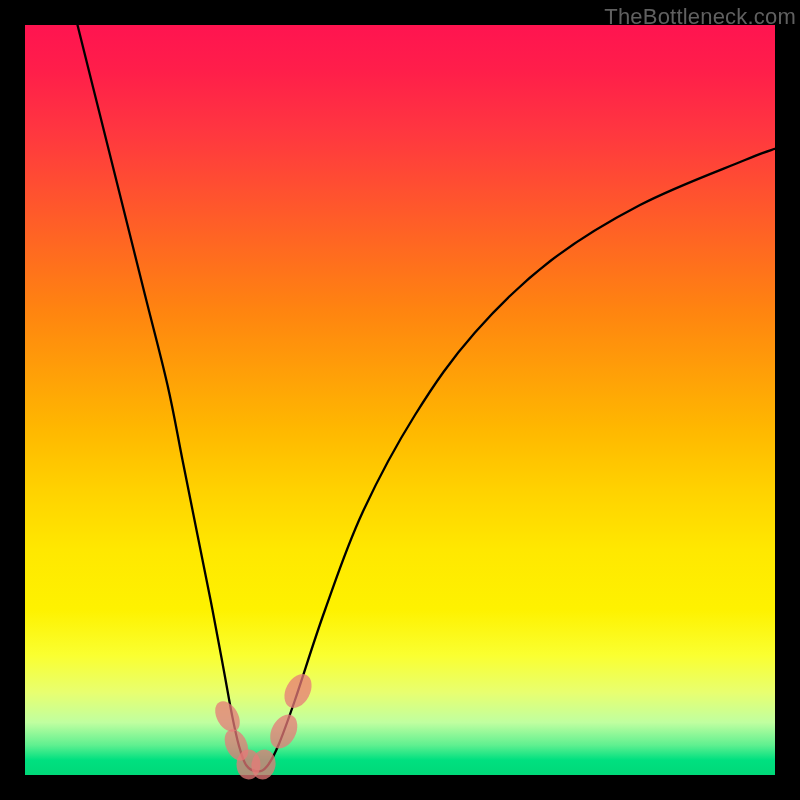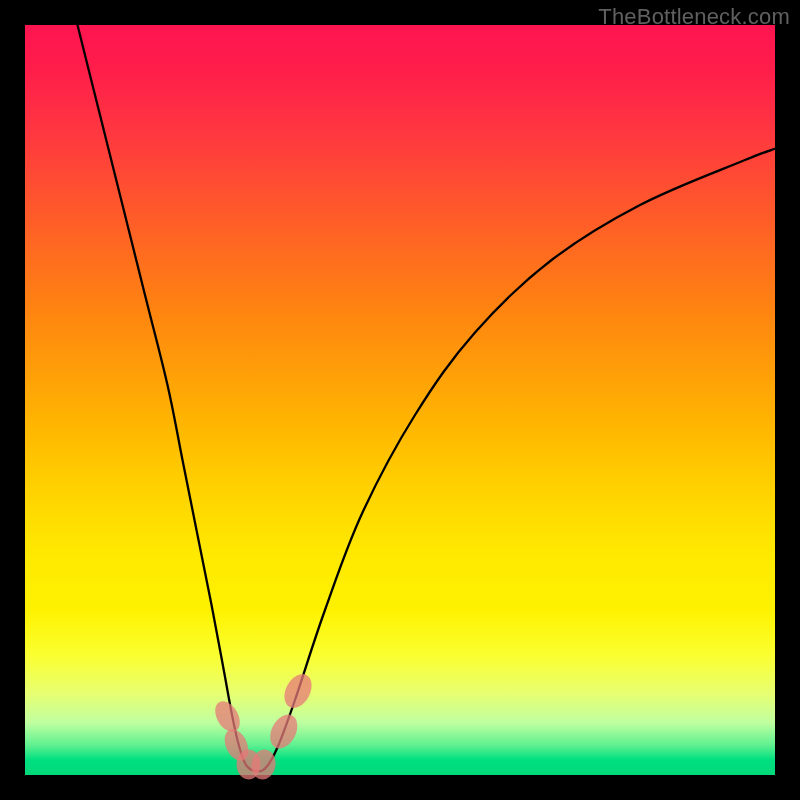--- a/index.html
+++ b/index.html
@@ -33,21 +33,21 @@
       #e8ff70 89%,
       #c0ffa0 93%,
       #60f090 96%,
       #00e080 98%,
       #00d878 100%
     );
   }
   .watermark {
     position: absolute;
     top: 4px;
-    right: 10px;
+    right: 4px;
     color: #606060;
     font-size: 22px;
     letter-spacing: 0.2px;
     font-weight: 400;
     z-index: 10;
   }
   svg.plot {
     position: absolute;
     left: 25px;
     top: 25px;

